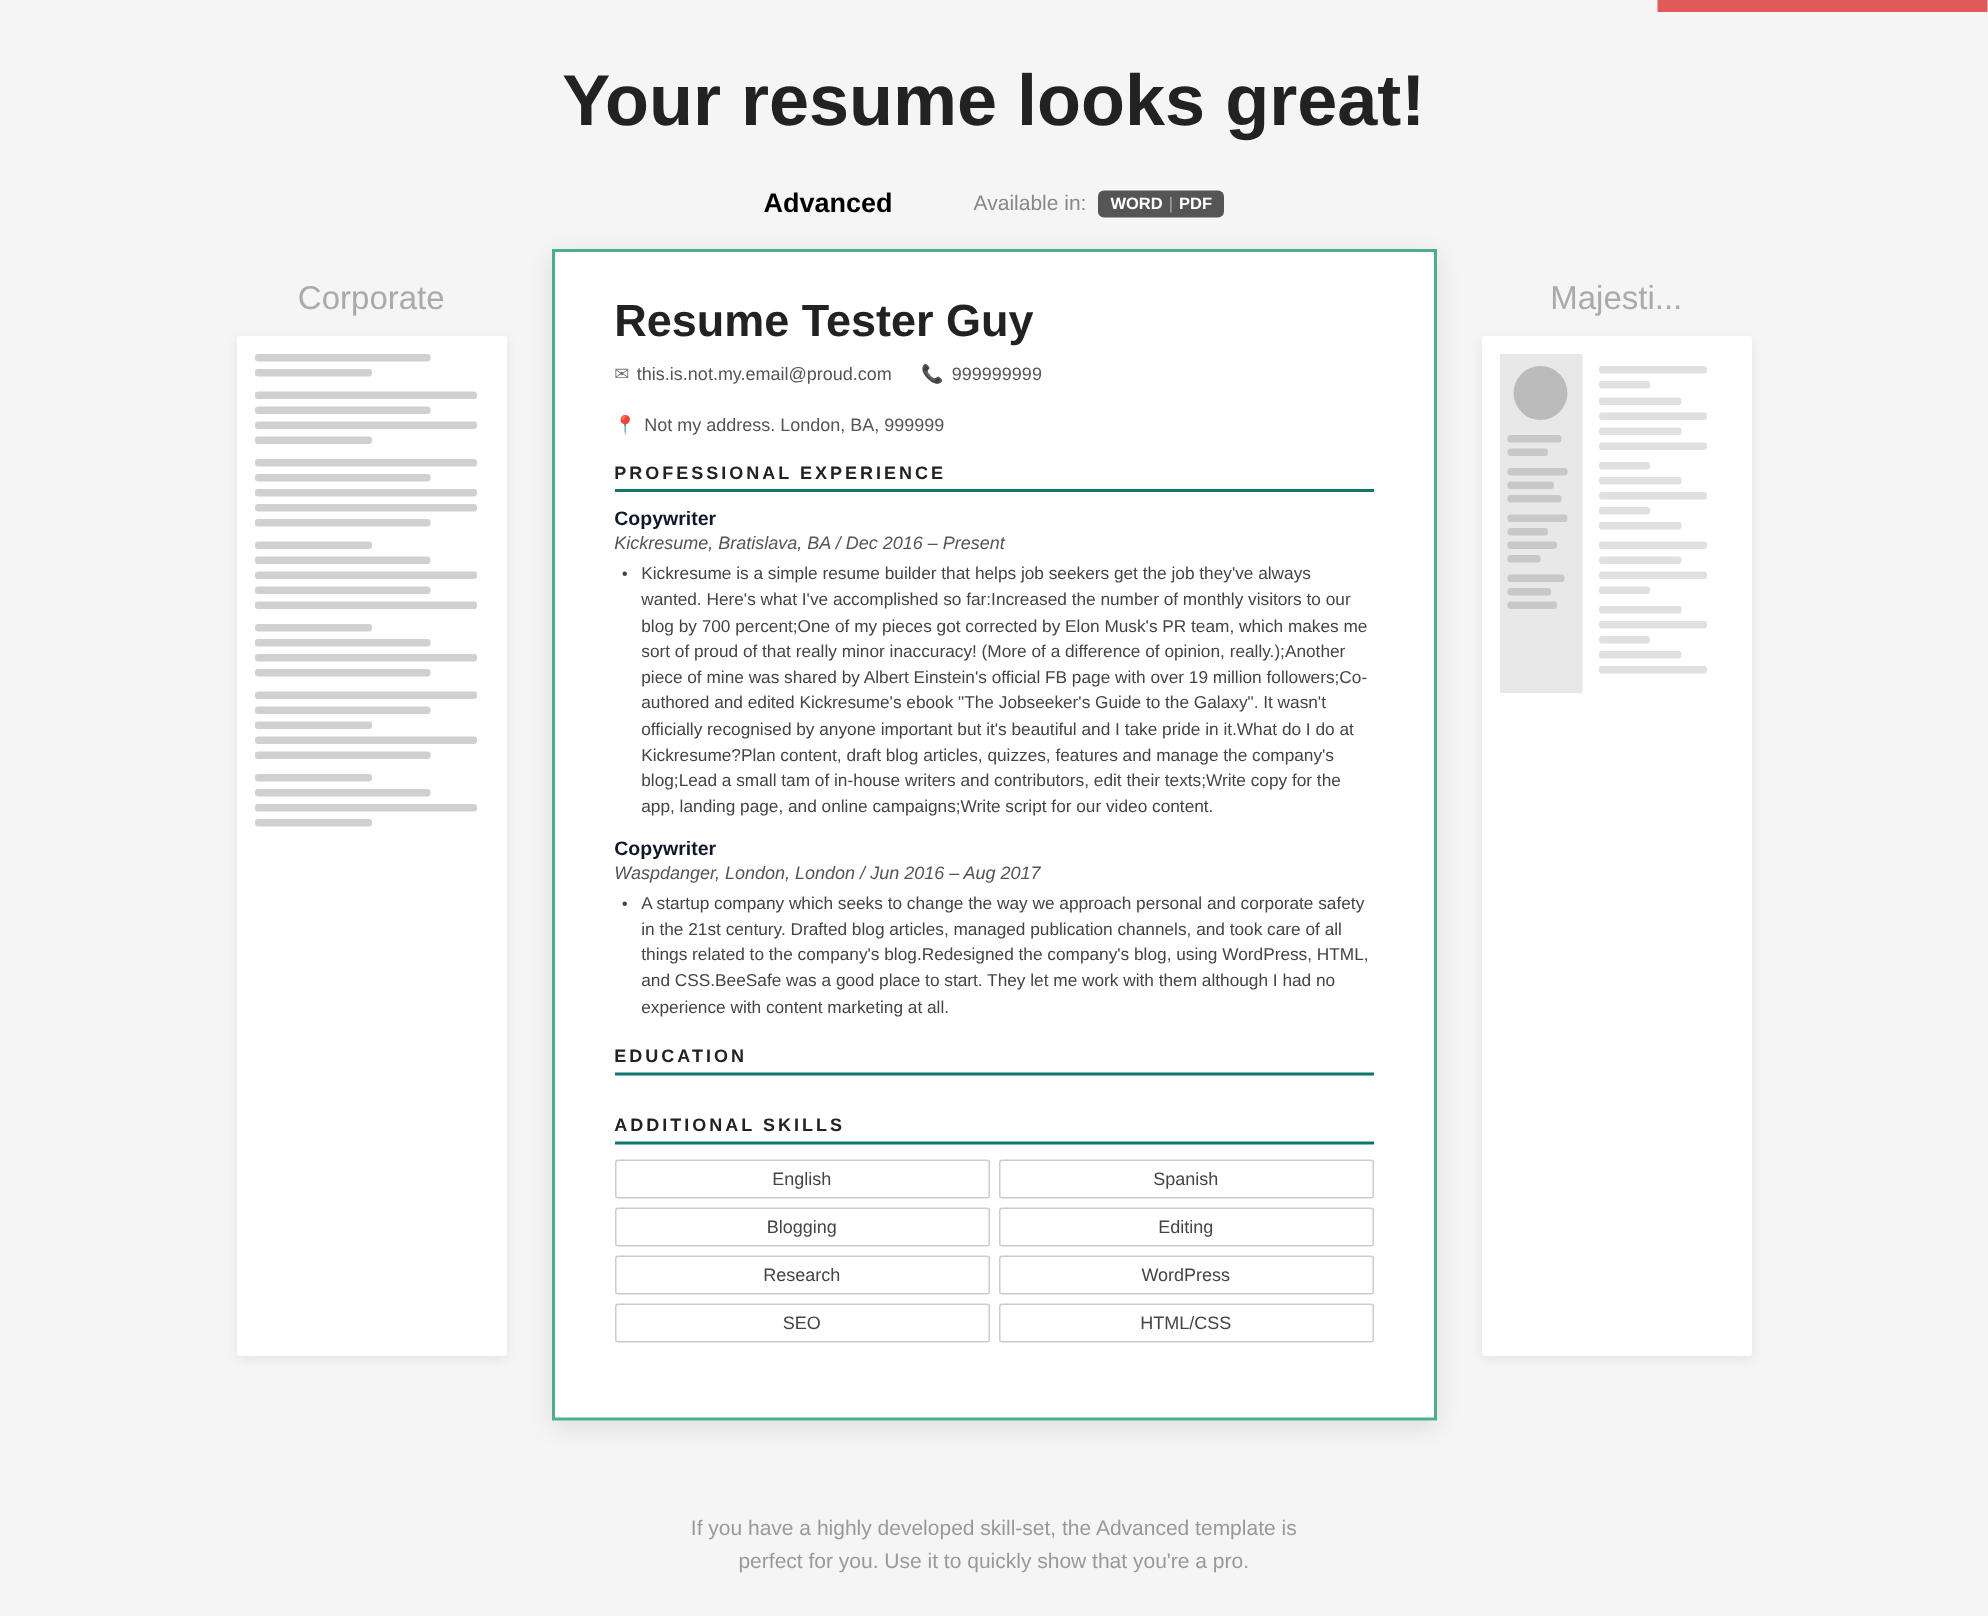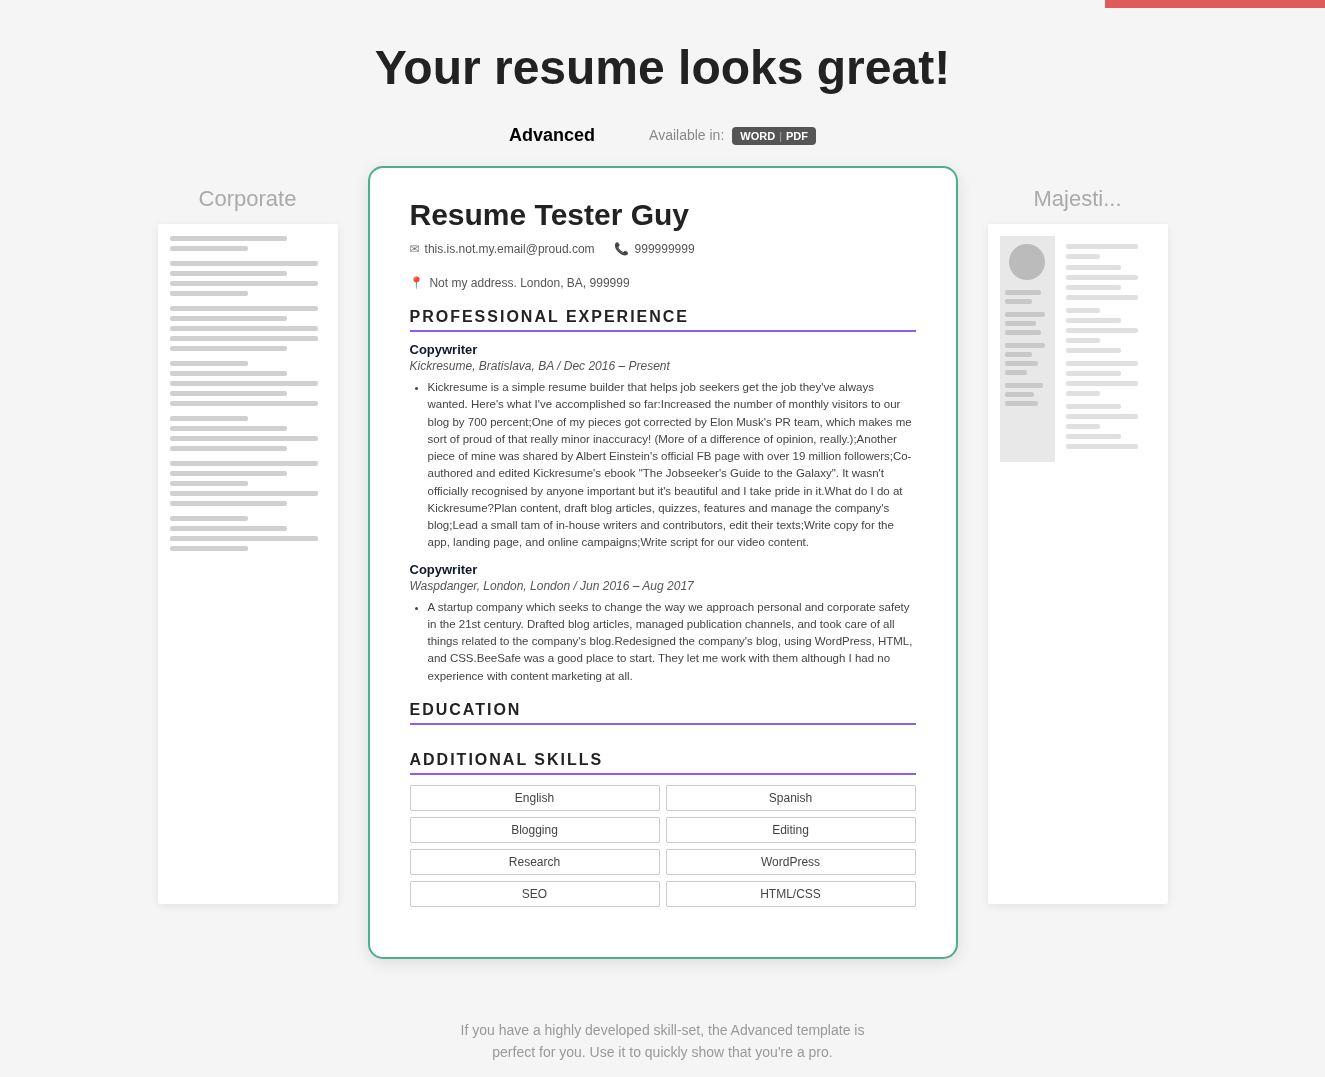--- a/index.html
+++ b/index.html
@@ -121,21 +121,21 @@
       border-radius: 50%;
       margin: 20px auto 10px;
     }
 
     
     .resume-card {
       flex: 0 0 590px;
       width: 590px;
       background: #fff;
       border: 2px solid #4caf8a;
-      border-radius: 15px;
+      border-radius: 0;
       padding: 30px 40px 50px;
       box-shadow: 0 4px 16px rgba(0,0,0,0.10);
       margin: 0 10px;
       min-height: 780px;
     }
 
     
     .resume-name {
       font-size: 30px;
       font-weight: 700;
@@ -155,26 +155,26 @@
       display: flex;
       align-items: center;
       gap: 5px;
     }
     .contact-icon {
       font-size: 12px;
       color: #777;
     }
 
     .section-title {
-      font-size: 16px;
+      font-size: 12px;
       font-weight: 700;
       letter-spacing: 2px;
       color: #222;
       text-transform: uppercase;
-      border-bottom: 2px solid #8b5cf6;
+      border-bottom: 2px solid #0f766e;
       padding-bottom: 4px;
       margin: 16px 0 10px;
     }
 
     .job-title {
       font-size: 13px;
       font-weight: 700;
       color: #0f172a;
       margin-bottom: 2px;
     }

